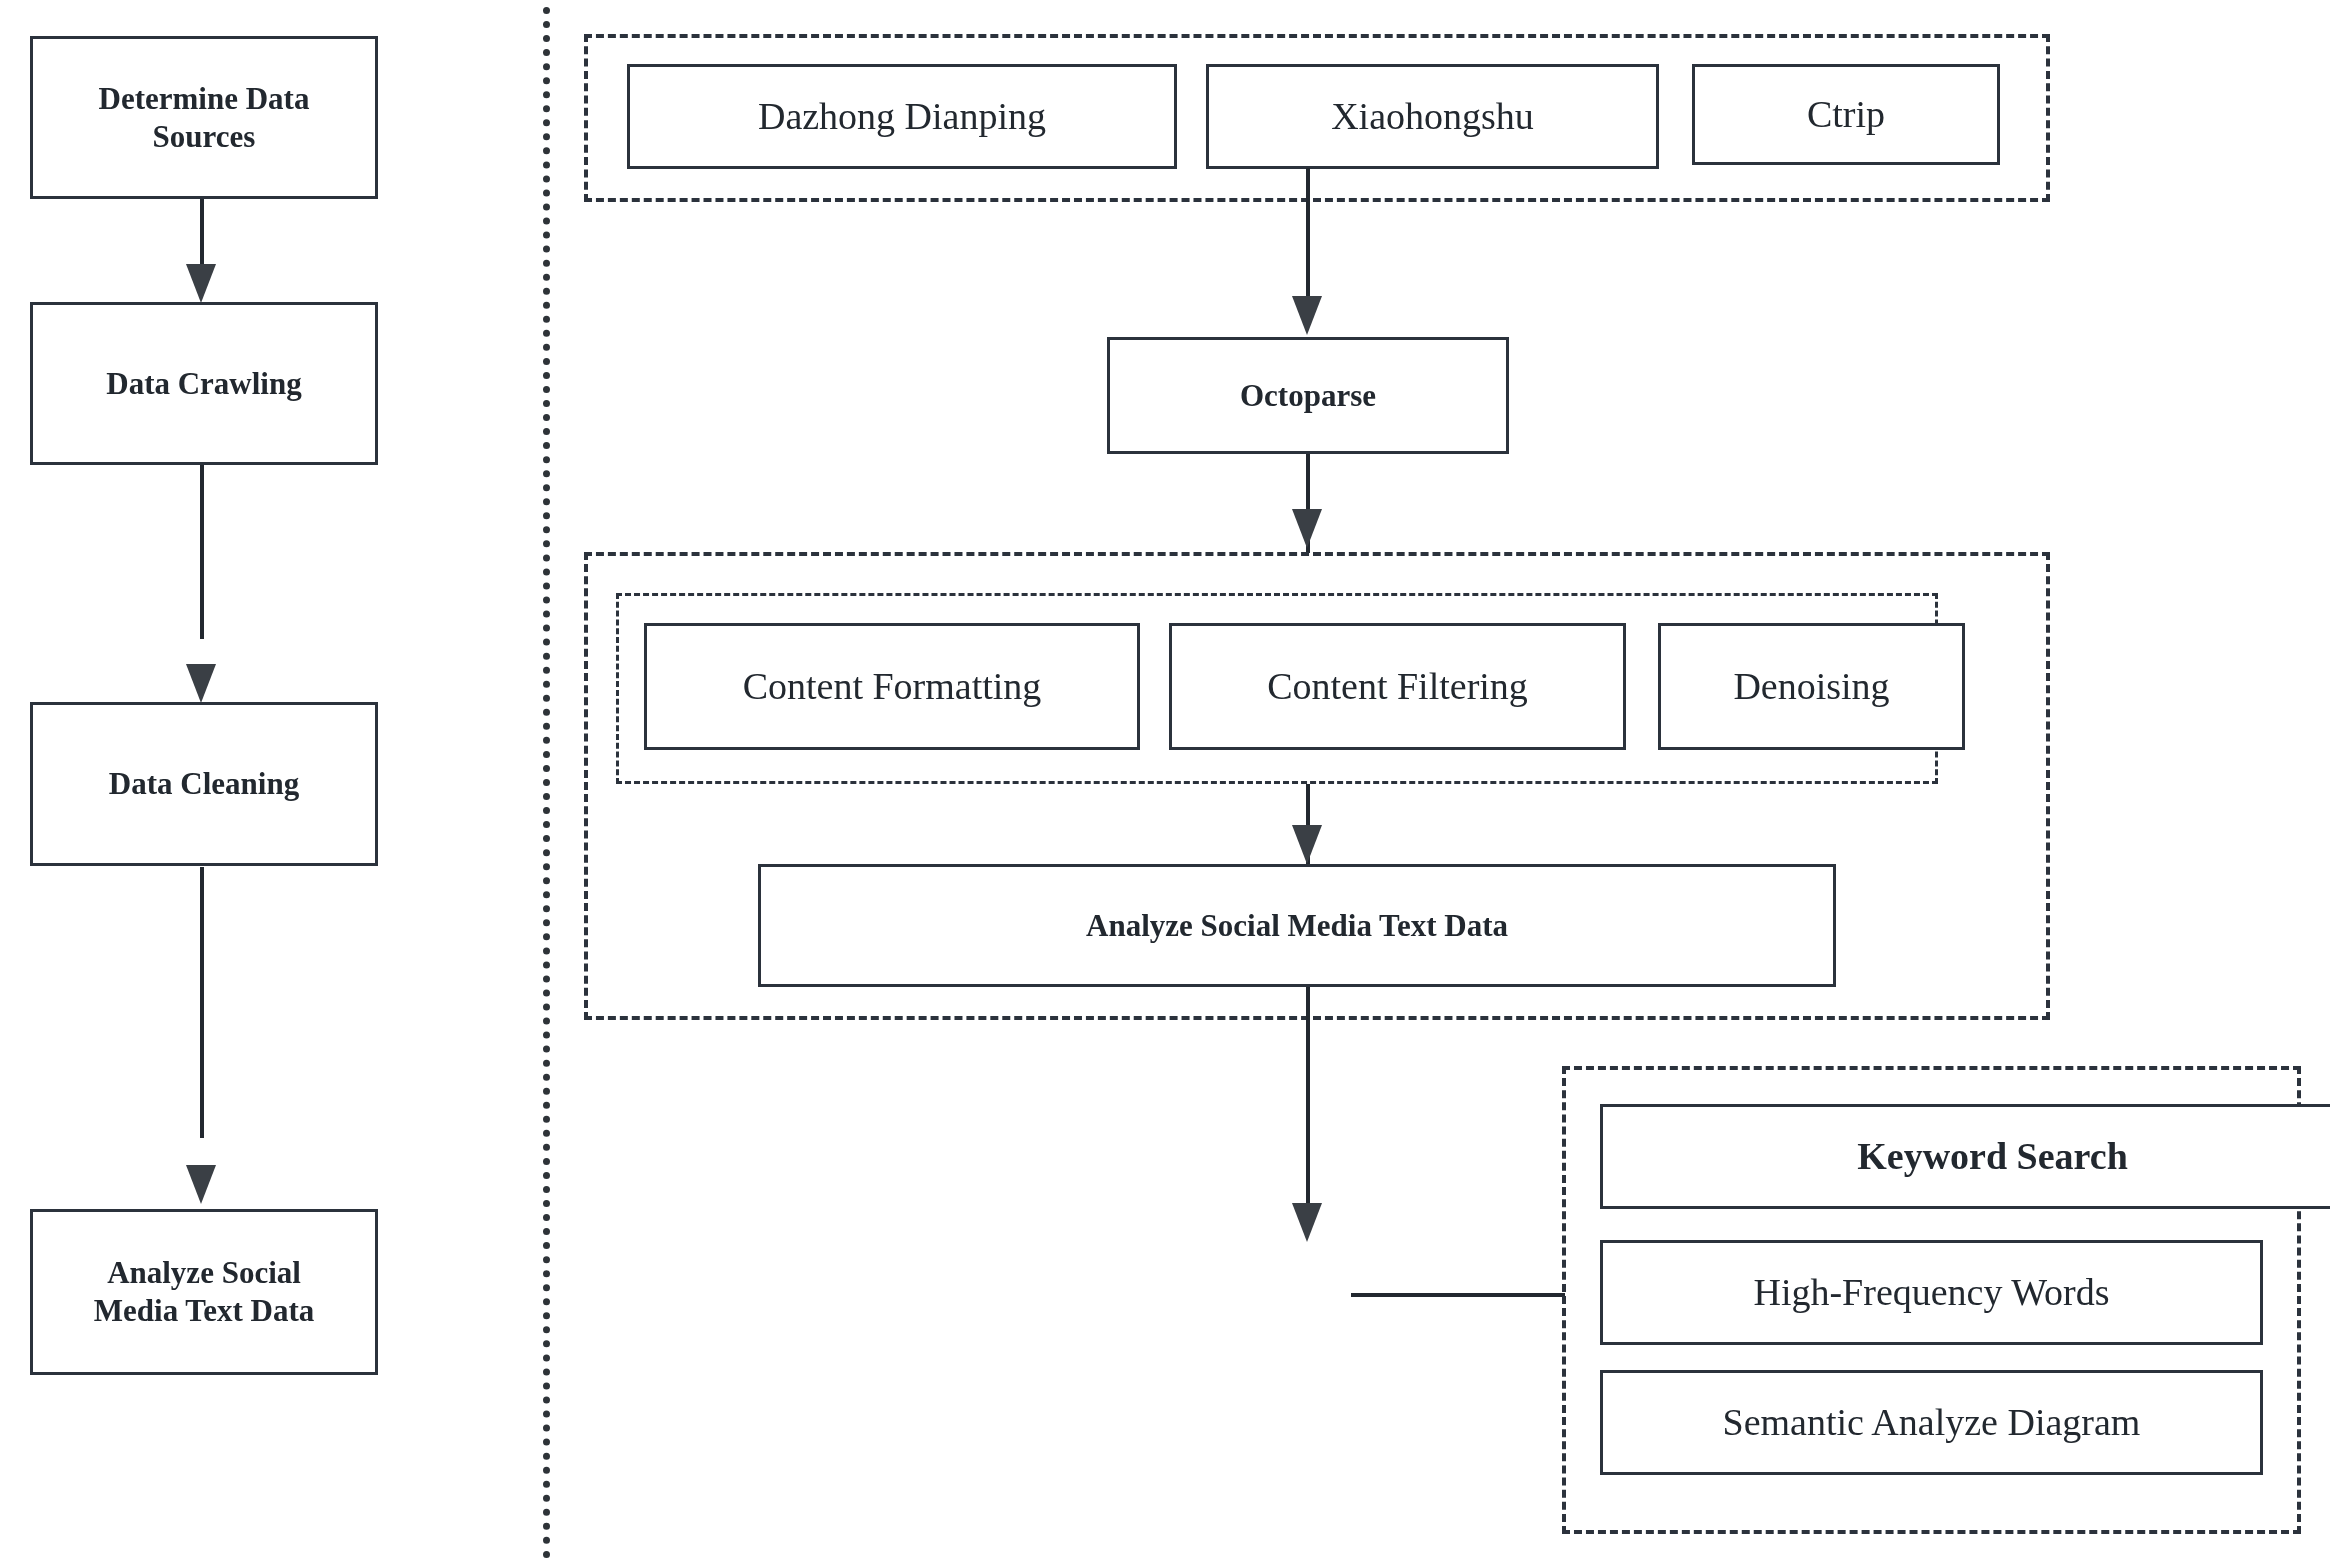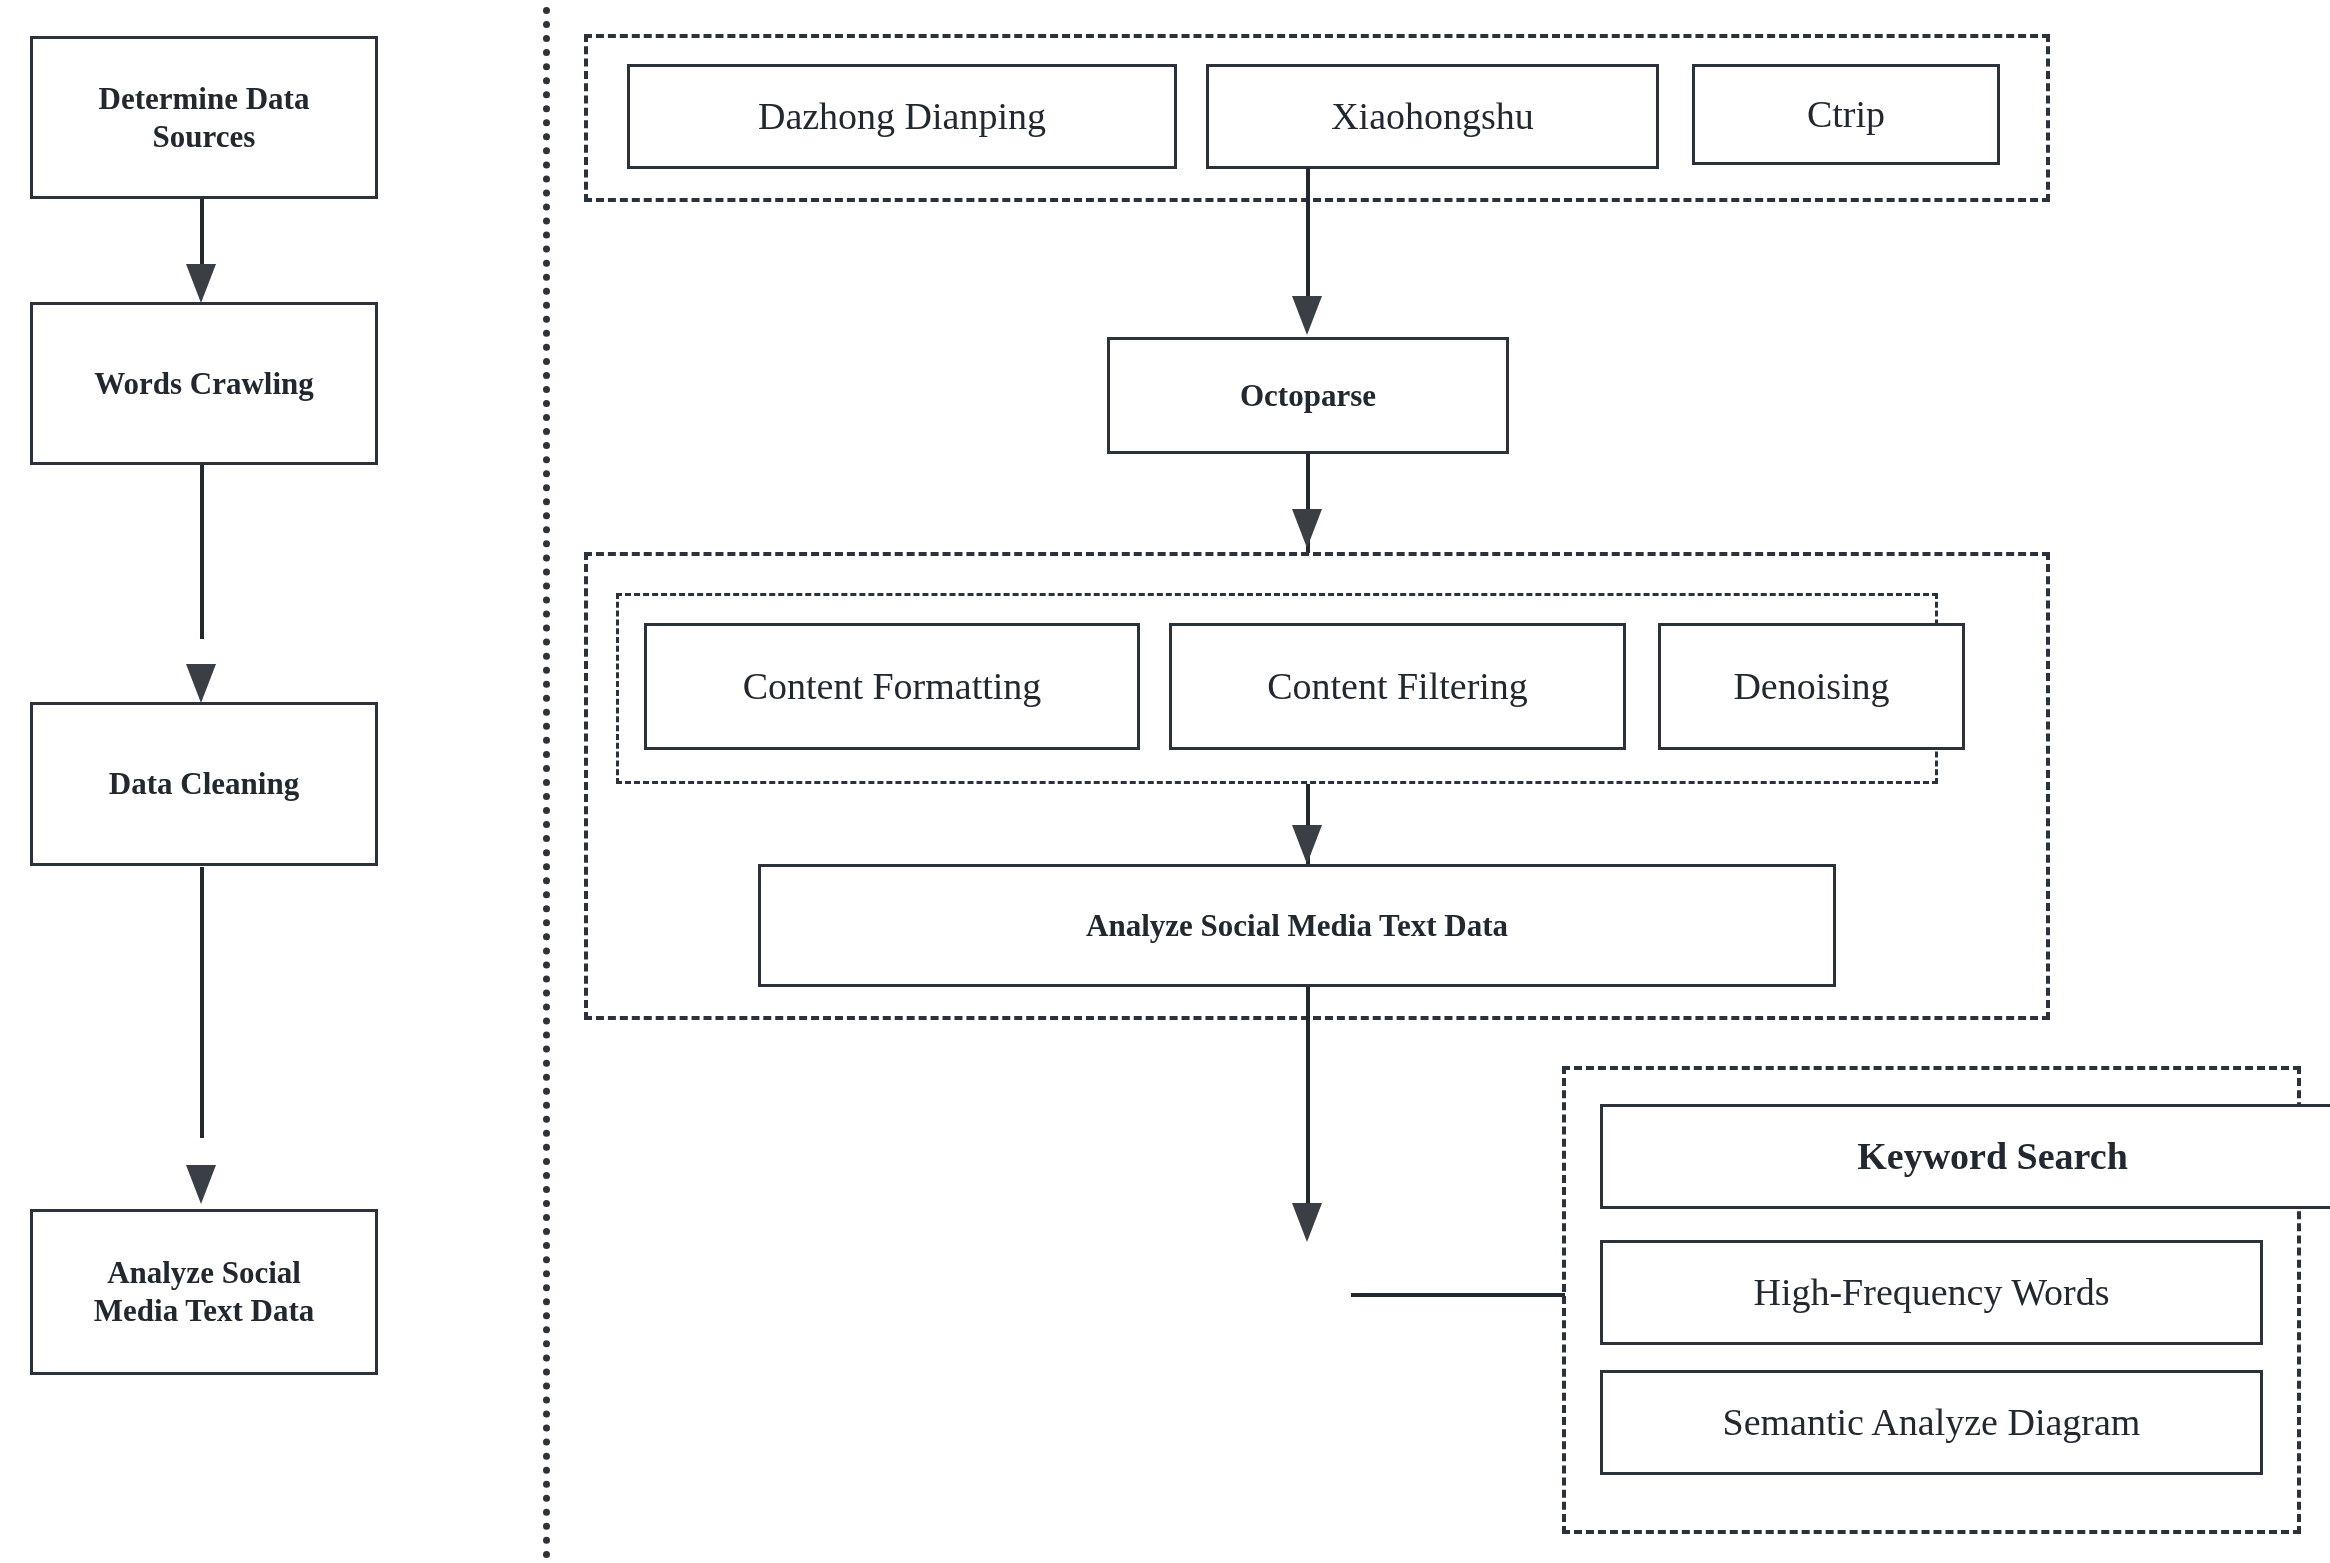--- a/index.html
+++ b/index.html
@@ -72,21 +72,21 @@
 
   <div class="node bold t-48" style="left:30px;top:36px;width:348px;height:163px;">
     <span style="white-space:pre-line;">Determine Data
 Sources</span>
   </div>
 
   <div class="conn-v" style="left:200px;top:199px;height:72px;"></div>
   <div class="arrowhead" style="left:186px;top:264px;"></div>
 
   <div class="node bold t-48" style="left:30px;top:302px;width:348px;height:163px;">
-    <span style="white-space:pre-line;">Words Crawling</span>
+    <span style="white-space:pre-line;">Data Crawling</span>
   </div>
 
   <div class="conn-v" style="left:200px;top:465px;height:174px;"></div>
   <div class="arrowhead" style="left:186px;top:664px;"></div>
 
   <div class="node bold t-48" style="left:30px;top:702px;width:348px;height:164px;">
     <span style="white-space:pre-line;">Data Cleaning</span>
   </div>
 
   <div class="conn-v" style="left:200px;top:867px;height:271px;"></div>

